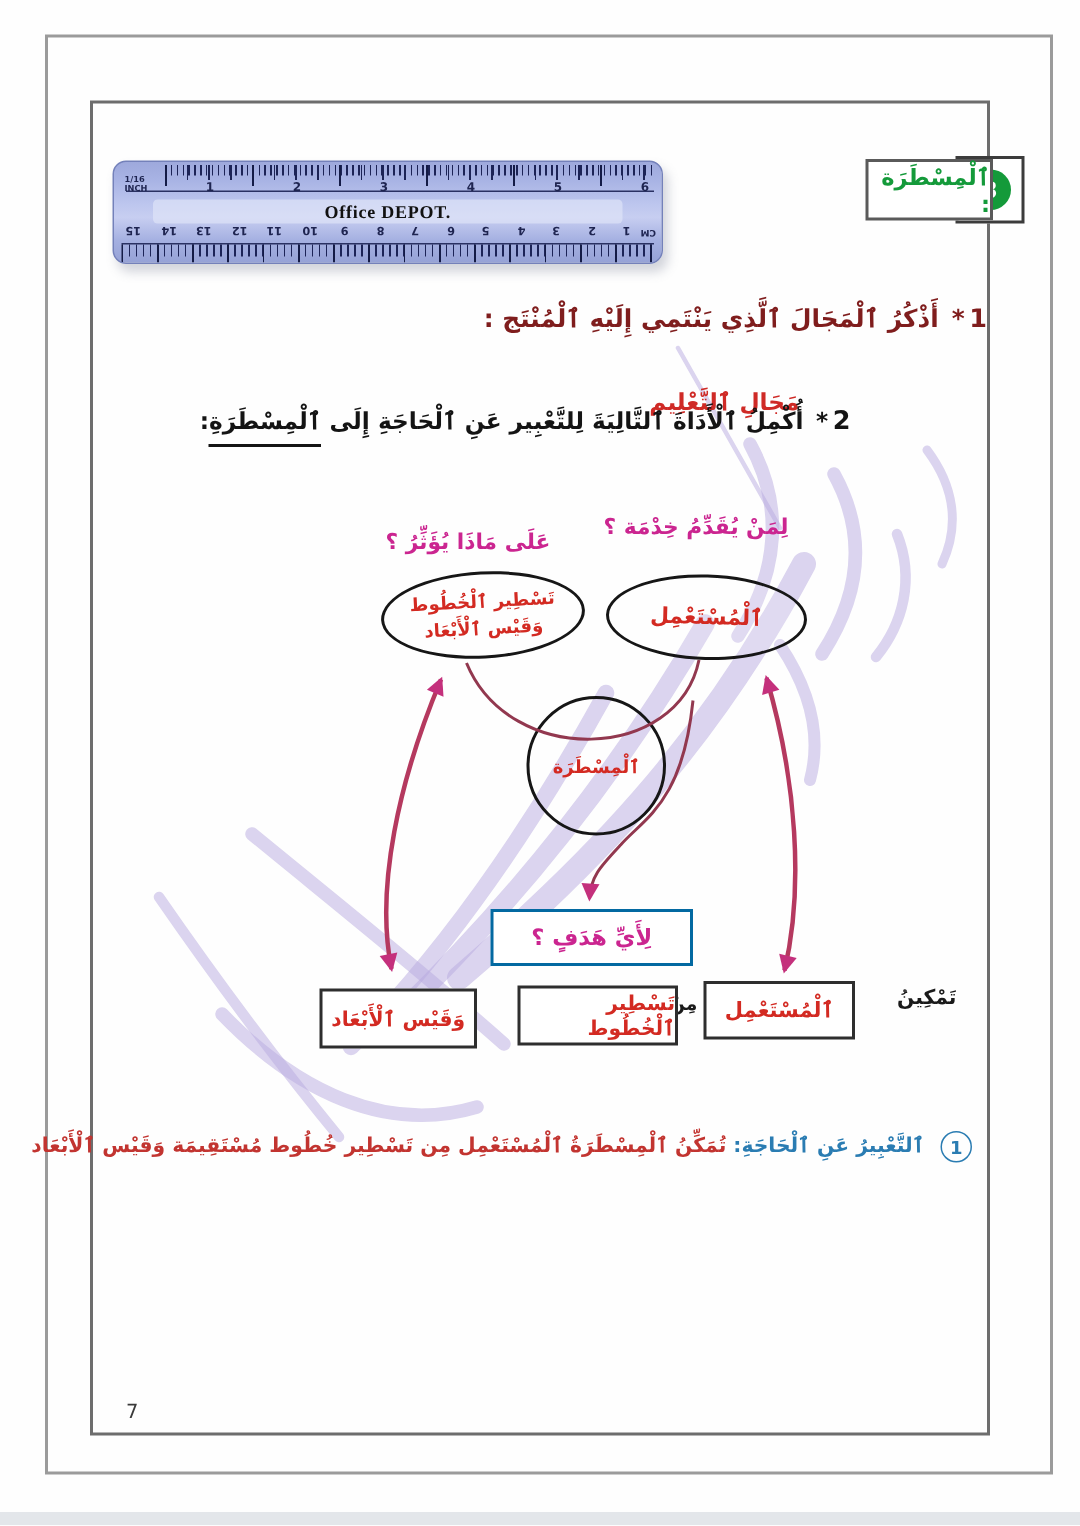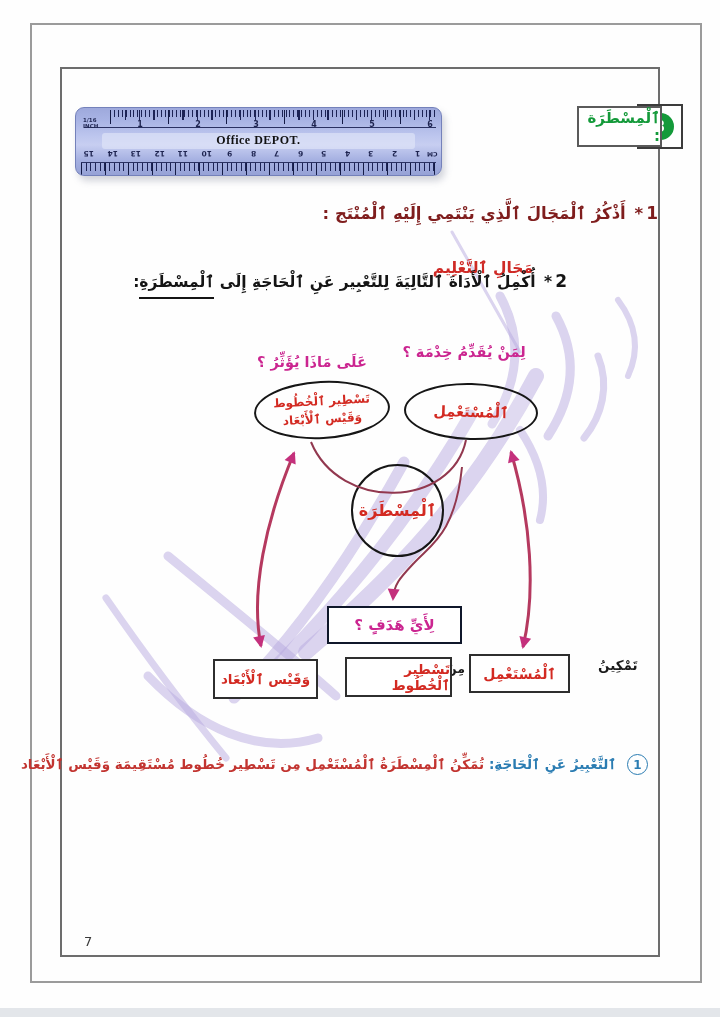--- a/index.html
+++ b/index.html
@@ -30,21 +30,21 @@
            background: linear-gradient(180deg,#9ea9dc 0%,#a8b3e4 18%,#bdc6ee 42%,#c7cef1 55%,#a5b0e1 78%,#96a2d6 100%);
            box-shadow: 3px 5px 7px rgba(110,115,140,.30); overflow:hidden; }
   .tick-a,.tick-b,.tick-c { position:absolute; left:34px; right:5px; top:2px; }
   .tick-a { height:7px;  background: repeating-linear-gradient(90deg,#1c2356 0 1px, transparent 1px 3.9px); }
   .tick-b { height:10px; background: repeating-linear-gradient(90deg,#1c2356 0 1px, transparent 1px 14.5px); }
   .tick-c { height:14px; background: repeating-linear-gradient(90deg,#141b46 0 1.4px, transparent 1.4px 58px); }
   .inch-line { position:absolute; left:8px; right:5px; top:19px; height:1.4px; background:#2a3162; }
   .inch-nums { position:absolute; left:35px; top:12px; width:348px; display:flex; color:#1e2450; font-size:8px; font-weight:bold; }
   .inch-num { flex:0 0 58px; text-align:center; }
   .fraction-label { position:absolute; left:7px; top:9px; font-size:5.5px; line-height:1.15; color:#1e2450; font-weight:bold; }
-  .brand-band { position:absolute; left:26px; right:26px; top:25px; height:16px; background:rgba(226,231,249,.62); border-radius:3px; display:flex; justify-content:center; }
+  .brand-band { position:absolute; left:26px; right:26px; top:25px; height:16px; background:rgba(226,231,249,.62); border-radius:3px; display:flex; align-items:center; justify-content:center; }
   .brand { font-family:"Liberation Serif", serif; font-weight:bold; font-size:12px; color:#111; letter-spacing:.5px; }
   .cm-nums { position:absolute; left:1px; top:41px; width:353px; display:flex; color:#1e2450; font-size:7.5px; font-weight:bold; }
   .cm-num { flex:0 0 23.5px; text-align:center; transform:rotate(180deg); }
   .cm-line { position:absolute; left:5px; right:5px; top:54px; height:1px; background:#2a3162; }
   .tick-d,.tick-e { position:absolute; left:5px; right:5px; top:55px; }
   .tick-d { height:8px;  background: repeating-linear-gradient(90deg,#1c2356 0 1px, transparent 1px 4.7px); }
   .tick-e { height:12px; background: repeating-linear-gradient(90deg,#141b46 0 1.2px, transparent 1.2px 23.5px); }
   .cm-label { position:absolute; right:4px; top:43px; font-size:6px; color:#1e2450; font-weight:bold; transform:rotate(180deg); }
 
   
@@ -56,22 +56,22 @@
   .q2-line { right:153px; top:271px; font-size:15.5px; font-weight:bold; color:#141414; white-space:nowrap; }
   .u-word { border-bottom:2px solid #141414; padding-bottom:6px; }
 
   
   .dq { font-size:14.5px; font-weight:bold; color:#cb2590; text-align:center; white-space:nowrap; }
   .dq-right { left:395px; top:344px; width:138px; }
   .dq-left  { left:252px; top:354px; width:120px; }
   .oval { border:2.5px solid #161616; border-radius:50%; background:rgba(255,255,255,.15); display:flex; flex-direction:column; align-items:center; justify-content:center; color:#d32a22; font-weight:bold; text-align:center; direction:rtl; }
   .oval-left  { left:254px; top:381px; width:136px; height:58px; font-size:12px; line-height:1.5; transform:rotate(-3deg); }
   .oval-right { left:404px; top:383px; width:134px; height:57px; font-size:14.5px; transform:rotate(1.5deg); }
-  .center-circle { left:351px; top:464px; width:93px; height:93px; border:2.5px solid #161616; border-radius:50%; display:flex; align-items:center; justify-content:center; color:#d32a22; font-weight:bold; font-size:16px; direction:rtl; background:transparent; }
-  .goal-box { left:327px; top:606px; width:135px; height:38px; border:2px solid #0f172a; background:#fff; display:flex; align-items:center; justify-content:center; color:#cb2590; font-weight:bold; font-size:15px; direction:rtl; }
+  .center-circle { left:351px; top:464px; width:93px; height:93px; border:2.5px solid #161616; border-radius:50%; display:flex; align-items:center; justify-content:center; color:#d32a22; font-weight:bold; font-size:12px; direction:rtl; background:transparent; }
+  .goal-box { left:327px; top:606px; width:135px; height:38px; border:2px solid #0369a1; background:#fff; display:flex; align-items:center; justify-content:center; color:#cb2590; font-weight:bold; font-size:15px; direction:rtl; }
   .b-box { border:2px solid #2e2e2e; background:#fff; display:flex; align-items:center; justify-content:center; color:#d32a22; font-weight:bold; direction:rtl; }
   .box-user  { left:469px; top:654px; width:101px; height:39px; font-size:14px; }
   .box-lines { left:345px; top:657px; width:107px; height:40px; font-size:13.5px; }
   .box-dims  { left:213px; top:659px; width:105px; height:40px; font-size:13.5px; }
   .w-tamkin { left:598px; top:657px; font-size:13.5px; font-weight:bold; color:#1a1a1a; }
   .w-min    { left:446px; top:661px; font-size:12.5px; font-weight:bold; color:#1a1a1a; }
 
   
   .ans-line { right:72px; top:0; font-size:13.5px; font-weight:bold; white-space:nowrap; }
   .ans-1 { top:754px; }

